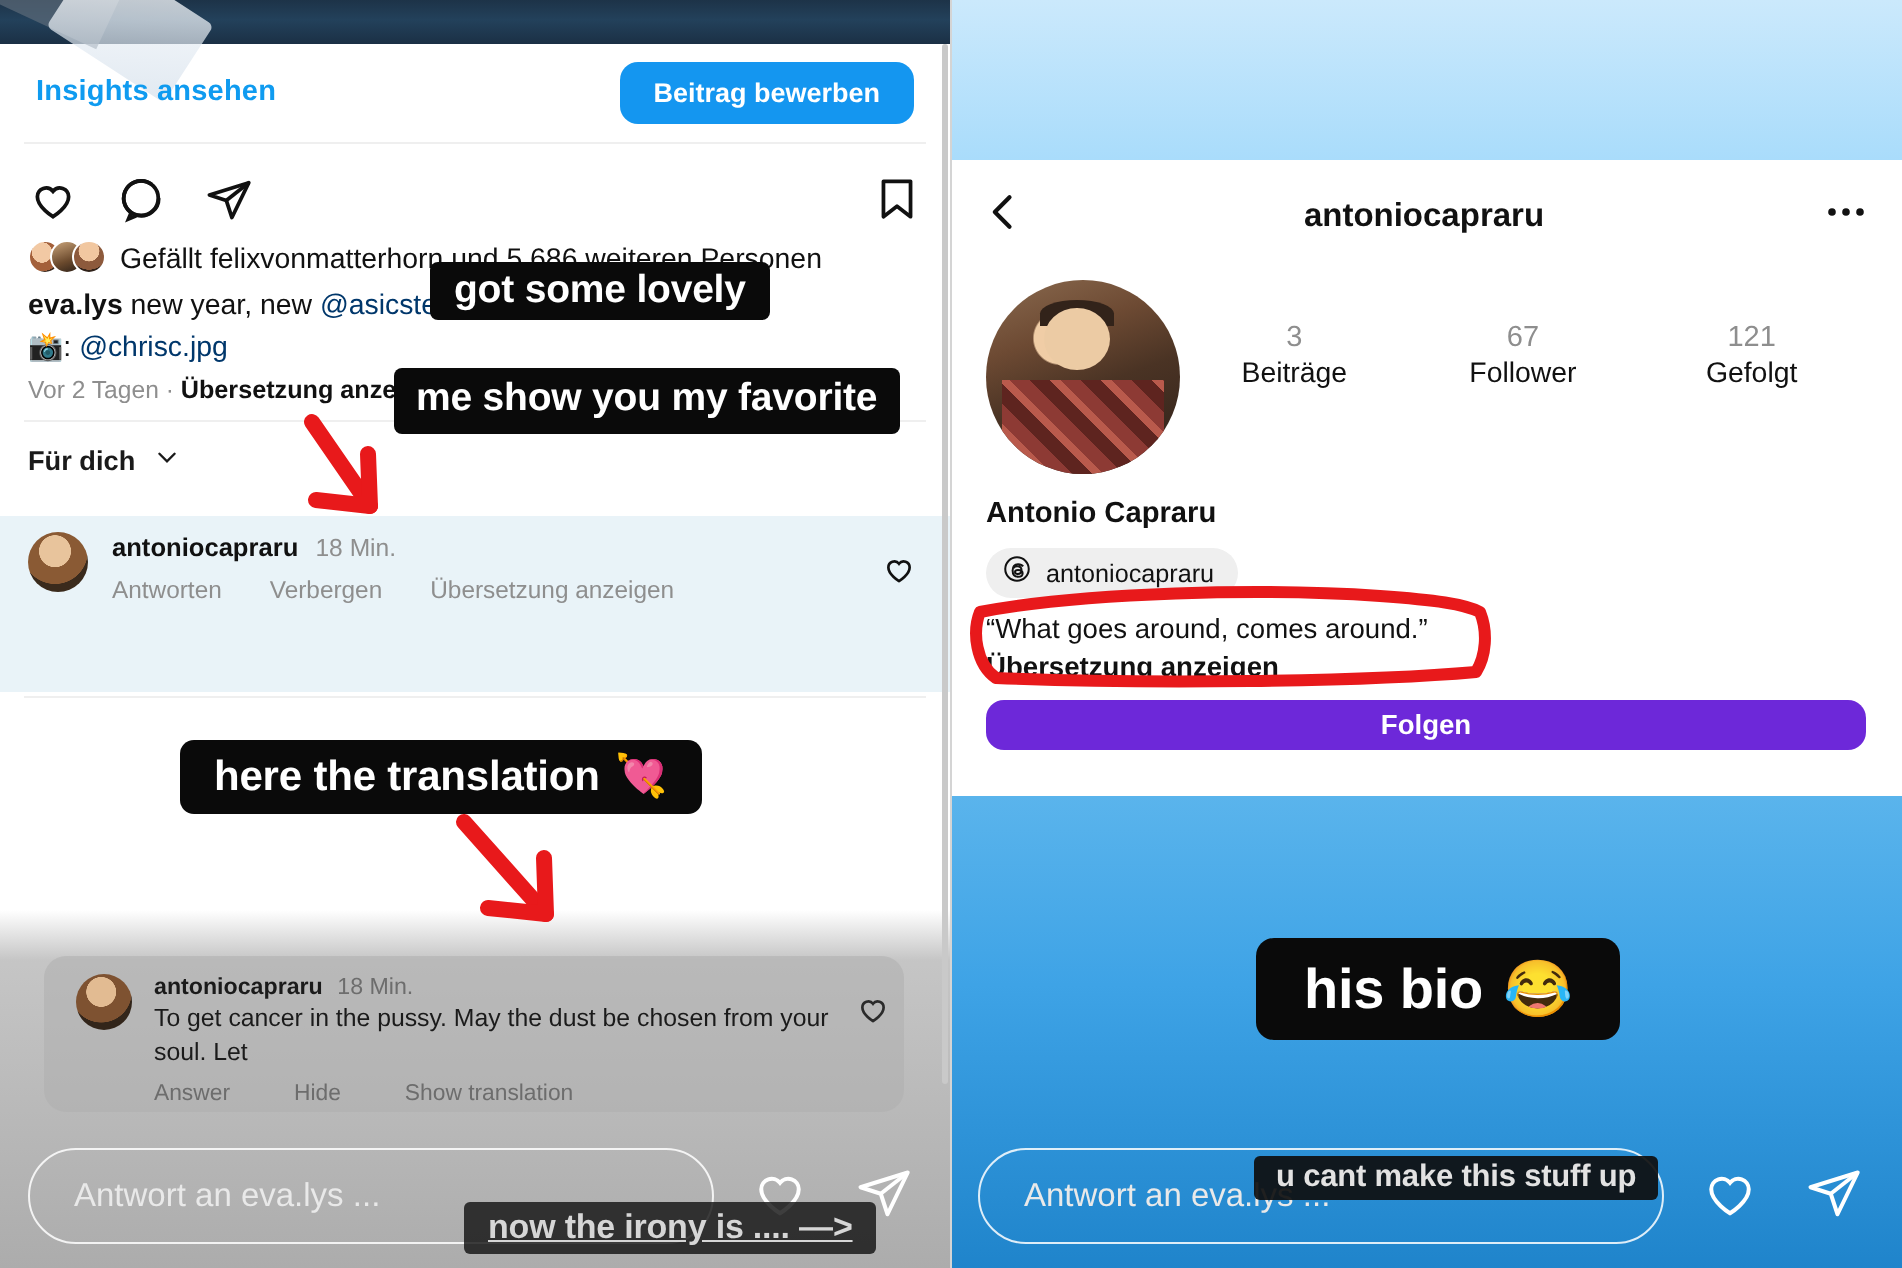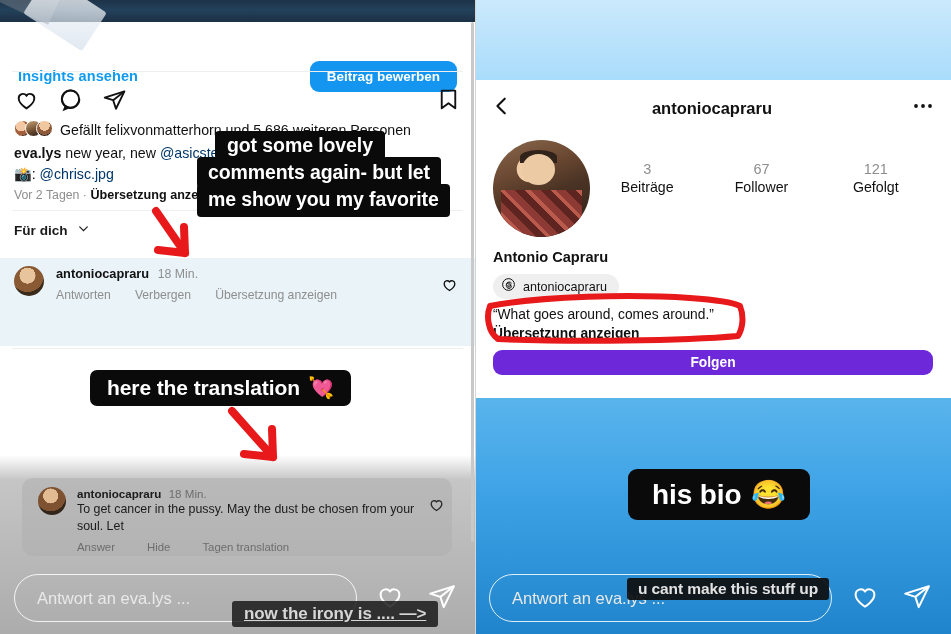--- a/index.html
+++ b/index.html
@@ -11,21 +11,21 @@
   .panel-left { position:relative; width:475px; height:634px; background:#fff; overflow:hidden; }
   .photo-strip { position:absolute; top:0; left:0; width:475px; height:22px;
      background:linear-gradient(180deg,#1d3348 0%,#23415b 45%,#1b3045 100%); }
   .photo-strip .streak { position:absolute; left:30px; top:-10px; width:70px; height:46px;
      background:linear-gradient(150deg,rgba(255,255,255,.88),rgba(200,215,230,.55));
      transform:rotate(33deg); border-radius:3px; }
   .photo-strip .streak2 { position:absolute; left:0px; top:-20px; width:58px; height:34px;
      background:#5d6b79; transform:rotate(25deg); opacity:.7; }
 
   .insights-row { position:absolute; top:22px; left:0; width:475px; height:48px;
-     display:flex; align-items:center; justify-content:space-between; padding:0 18px;margin-top:30px; }
+     display:flex; align-items:center; justify-content:space-between; padding:0 18px; }
   .insights-link { color:#0f9bf0; font-size:14.5px; font-weight:700; letter-spacing:.1px; }
   .promote-btn { background:#1496f0; color:#fff; font-size:13.5px; font-weight:700;
      border:none; border-radius:9px; padding:8px 17px; }
 
   .divider { position:absolute; left:12px; width:451px; height:1px; background:#efefef; }
 
   .actions-row { position:absolute; top:78px; left:0; width:475px; height:42px;
      display:flex; align-items:center; padding:0 14px; }
   .actions-row .ic { margin-right:19px; display:flex; align-items:center; }
   .actions-row .spacer { flex:1; }
@@ -239,21 +239,21 @@
       <span class="cav"></span>
       <div style="flex:1">
         <div class="hdr">
           <span>antoniocapraru</span>
           <span class="t">18 Min.</span>
         </div>
         <div class="txt">To get cancer in the pussy. May the dust be chosen from your soul. Let</div>
         <div class="meta">
           <span>Answer</span>
           <span>Hide</span>
-          <span>Tagen translation</span>
+          <span>Show translation</span>
         </div>
       </div>
       <span class="heart">
         <svg width="17" height="17" viewBox="0 0 24 24" fill="none" stroke="#2b2b2b" stroke-width="1.9">
             <path d="M12 20.5s-7.5-4.6-7.5-9.6a4.2 4.2 0 0 1 7.5-2.6 4.2 4.2 0 0 1 7.5 2.6c0 5-7.5 9.6-7.5 9.6z"></path>
           </svg>
       </span>
     </div>
 
     <div class="reply-bar">
@@ -269,21 +269,20 @@
               <path d="M21.5 4.2 2.6 10.1l8.1 2.6 2.7 8.2z"></path>
               <path d="M21.5 4.2 10.7 12.7"></path>
             </svg>
         </span>
       </div>
     </div>
 
     <div class="scrollbar"></div>
 
     <div class="sticker st-1">got some lovely</div>
-    <div class="sticker st-2">comments again- but let</div>
     <div class="sticker st-3">me show you my favorite</div>
 
     <div class="sticker st-trans">
       <span>here the translation</span>
       <span>💘</span>
     </div>
 
     <div class="sticker st-irony">now the irony is .... —&gt;</div>
 
     <svg class="arrow" style="top:205px;left:138px;" width="70" height="70" viewBox="0 0 70 70">

